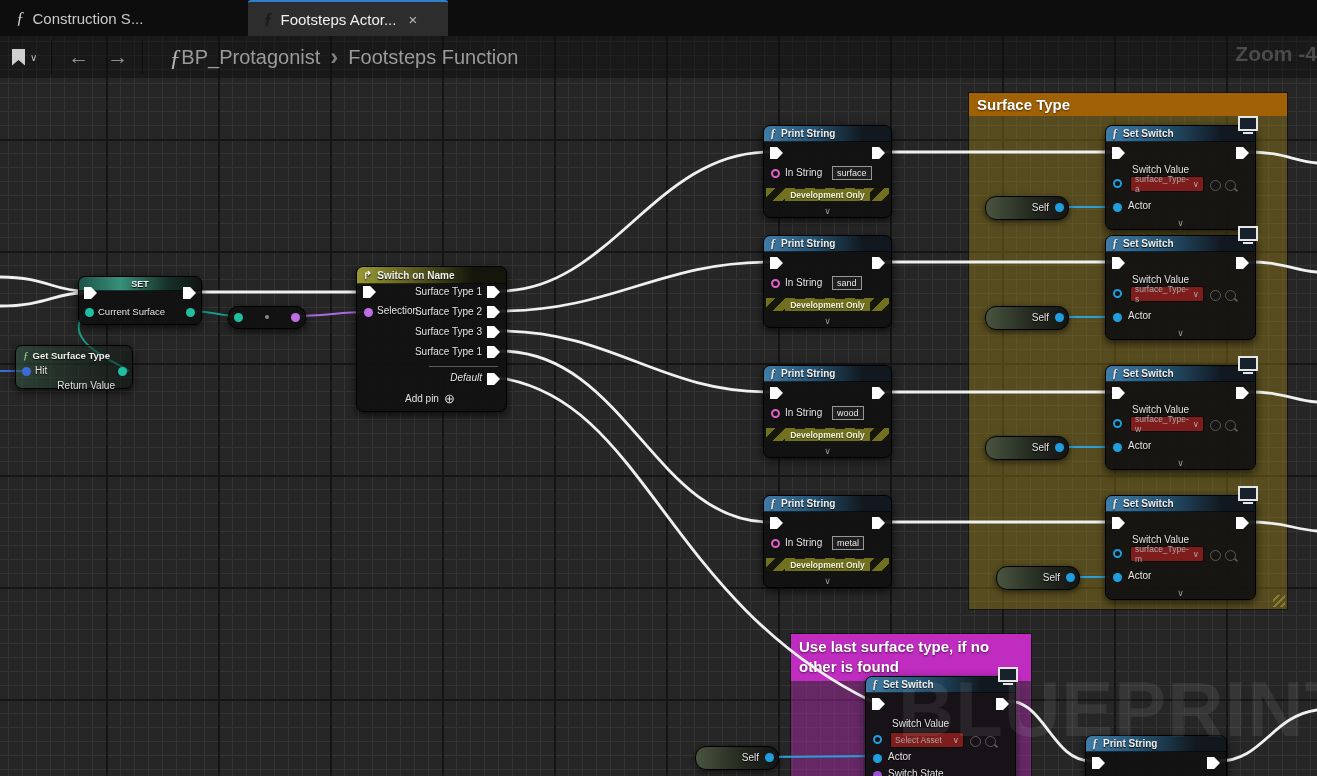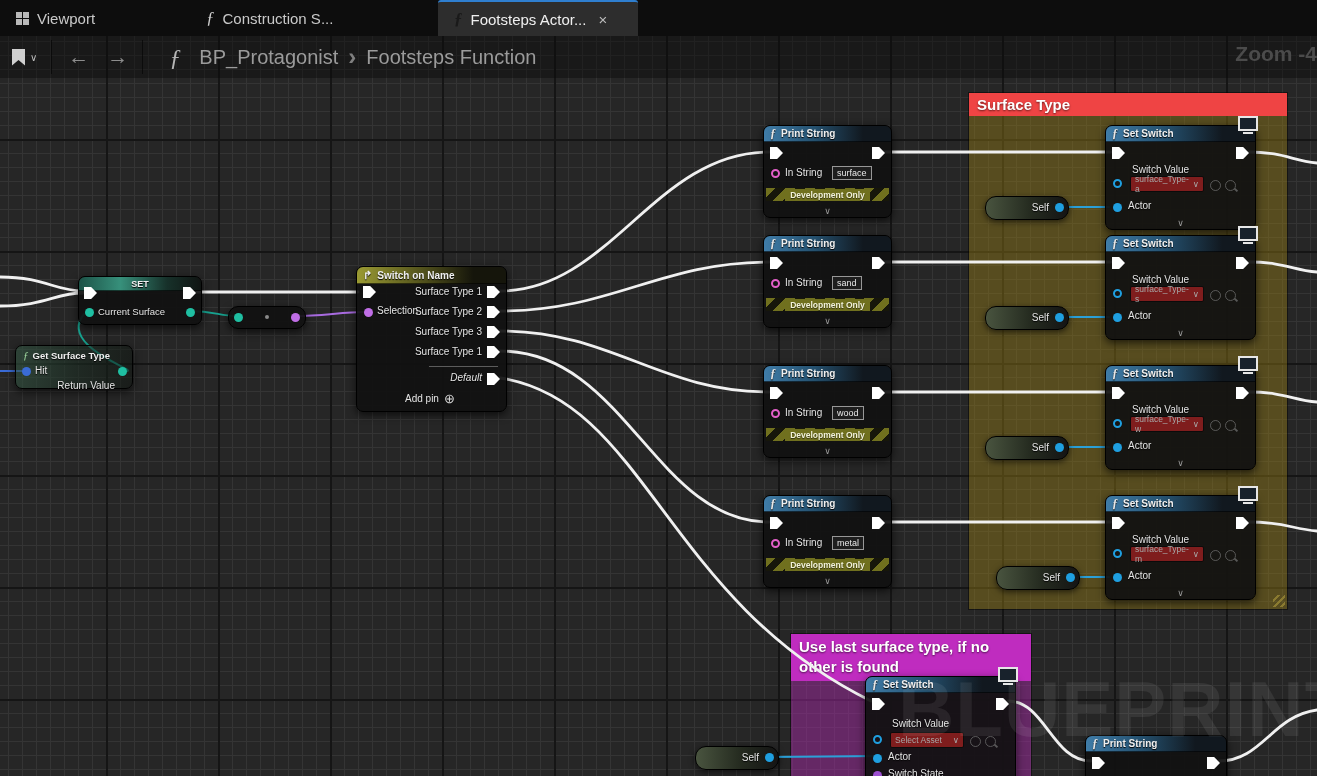--- a/index.html
+++ b/index.html
@@ -77,44 +77,35 @@
   .divider{position:absolute;height:1px;background:#5c5c5c;}
   .addpin{position:absolute;font-size:10px;color:#e4e4e4;display:flex;gap:5px;align-items:center;}
   .italic{font-style:italic;}
 </style>
 </head>
 <body>
 
 <div id="root">
 
   <div class="tabbar">
-    <div class="tab" style="width:190px">
-      <span class="vpicon">
-          <div></div>
-          <div></div>
-          <div></div>
-          <div></div>
-        </span>
-      <span>Viewport</span>
-    </div>
     <div class="tab" style="width:200px">
       <span class="fic">ƒ</span>
       <span>Construction S...</span>
     </div>
     <div class="tab active" style="margin-left:48px;width:200px">
       <span class="fic" style="color:#1a1a1a;font-weight:bold">ƒ</span>
       <span>Footsteps Actor...</span>
       <span style="color:#bdbdbd;font-size:15px;margin-left:4px">×</span>
     </div>
   </div>
 
   <div class="canvas"></div>
 
   <div class="comment" style="left:968px;top:92px;width:318px;height:516px">
-    <div class="ctitle" style="background:#ef4444">Surface Type</div>
+    <div class="ctitle" style="background:#a16207">Surface Type</div>
     <div class="cbody" style="background:rgba(156,128,22,.42)"></div>
     <div class="resize"></div>
   </div>
 
   <div class="comment" style="left:790px;top:633px;width:240px;height:143px">
     <div class="ctitle" style="background:#BF2CBF;line-height:1.35">Use last surface type, if no other is found</div>
     <div class="cbody" style="background:rgba(163,42,163,.5)"></div>
   </div>
 
   <svg class="wires" width="1317" height="776">
@@ -407,19 +398,19 @@
   <div class="toolbar">
     <span style="display:flex;align-items:center;gap:5px;margin-left:12px">
       <span class="bm"></span>
       <span style="font-size:10px;color:#bdbdbd">∨</span>
     </span>
     <span class="sep" style="margin-left:14px"></span>
     <span class="navarrow" style="margin-left:10px">←</span>
     <span class="navarrow" style="margin-left:18px">→</span>
     <span class="sep" style="margin-left:14px"></span>
     <span class="fic" style="font-size:24px;color:#b5b5b5;margin-left:20px">ƒ</span>
-    <span class="crumb" style="margin-left:18px">BP_Protagonist</span>
+    <span class="crumb" style="">BP_Protagonist</span>
     <span style="font-size:24px;font-weight:bold;color:#7f7f7f;margin:0 10px">›</span>
     <span class="crumb">Footsteps Function</span>
   </div>
   <div class="zoomlabel">Zoom -4</div>
 
 </div>
 
 </body></html>

